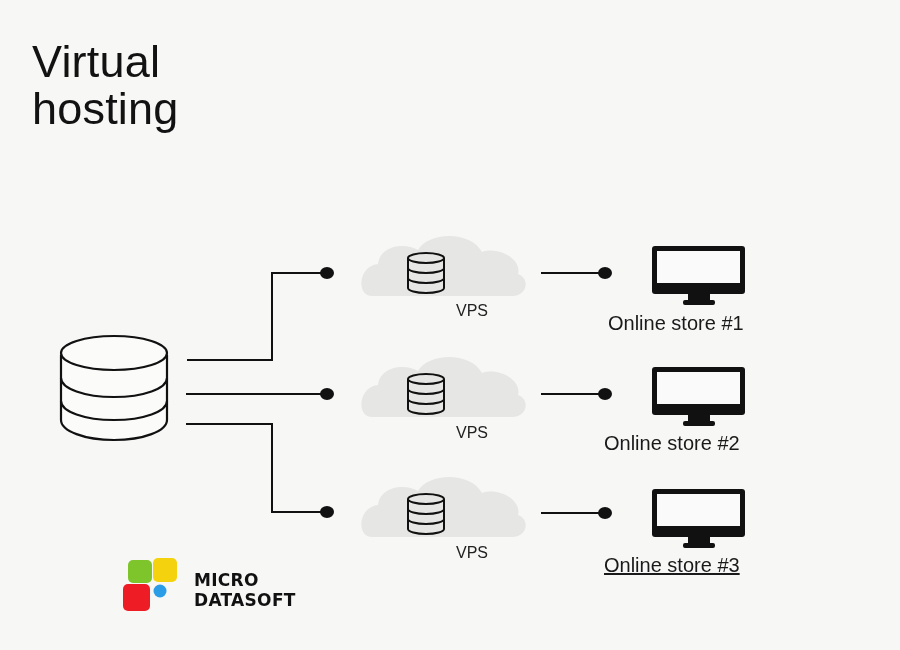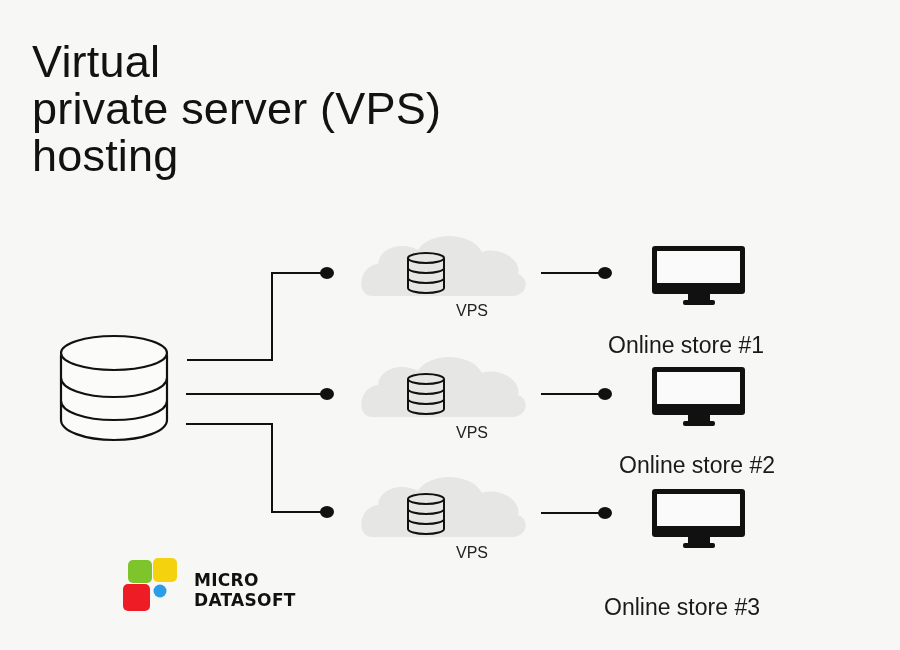--- a/index.html
+++ b/index.html
@@ -2,29 +2,28 @@
 <html><head>
 <meta charset="utf-8">
 <style>
   html, body { margin: 0; padding: 0; }
   body { width: 900px; height: 650px; background: #f7f7f6; position: relative; overflow: hidden;
          font-family: "Liberation Sans", sans-serif; color: #111; }
   .title { position: absolute; left: 32px; top: 38px; font-size: 45px; line-height: 47px; color: #121212; letter-spacing: 0.2px; }
   .title div { white-space: nowrap; }
   svg.diagram { position: absolute; left: 0; top: 0; }
   .vps-label { position: absolute; font-size: 16px; color: #222; margin-top: 32px; }
-  .store-label { position: absolute; font-size: 23px; color: #1a1a1a; white-space: nowrap; margin-top: 20px; }
+  .store-label { position: absolute; font-size: 20px; color: #1a1a1a; white-space: nowrap; }
   .logo-text { position: absolute; left: 194px; font-size: 17px; font-weight: bold; color: #111; letter-spacing: 0.3px; font-family: "DejaVu Sans", sans-serif; }
 </style>
 </head>
 <body>
 
 <div class="title">
   <div>Virtual</div>
-  <div>private server (VPS)</div>
   <div>hosting</div>
 </div>
 
 <svg class="diagram" width="900" height="650" viewBox="0 0 900 650">
 
   <g fill="#fbfbfa" stroke="#111" stroke-width="2.2">
     <path d="M61,355 L61,420 A53,20 0 0 0 167,420 L167,355"></path>
     <path d="M61,378 A53,19 0 0 0 167,378" fill="none"></path>
     <path d="M61,401 A53,19 0 0 0 167,401" fill="none"></path>
     <ellipse cx="114" cy="353" rx="53" ry="17"></ellipse>
@@ -115,17 +114,17 @@
     <rect x="123" y="584" width="27" height="27" rx="5" fill="#ee1c25"></rect>
     <circle cx="160" cy="591" r="6.5" fill="#2a9de6"></circle>
   </g>
 </svg>
 
 <div class="vps-label" style="left:456px; top:270px;">VPS</div>
 <div class="vps-label" style="left:456px; top:392px;">VPS</div>
 <div class="vps-label" style="left:456px; top:512px;">VPS</div>
 
 <div class="store-label" style="left:608px; top:312px;">Online store #1</div>
-<div class="store-label" style="left:619px; top:432px;">Online store #2</div>
-<div class="store-label" style="left:604px; top:574px;">Online store #3</div>
+<div class="store-label" style="left:604px; top:432px;">Online store #2</div>
+<div class="store-label" style="left:604px; top:554px;text-decoration:underline;">Online store #3</div>
 
 <div class="logo-text" style="top:570px;">MICRO</div>
 <div class="logo-text" style="top:590px;">DATASOFT</div>
 
 </body></html>

